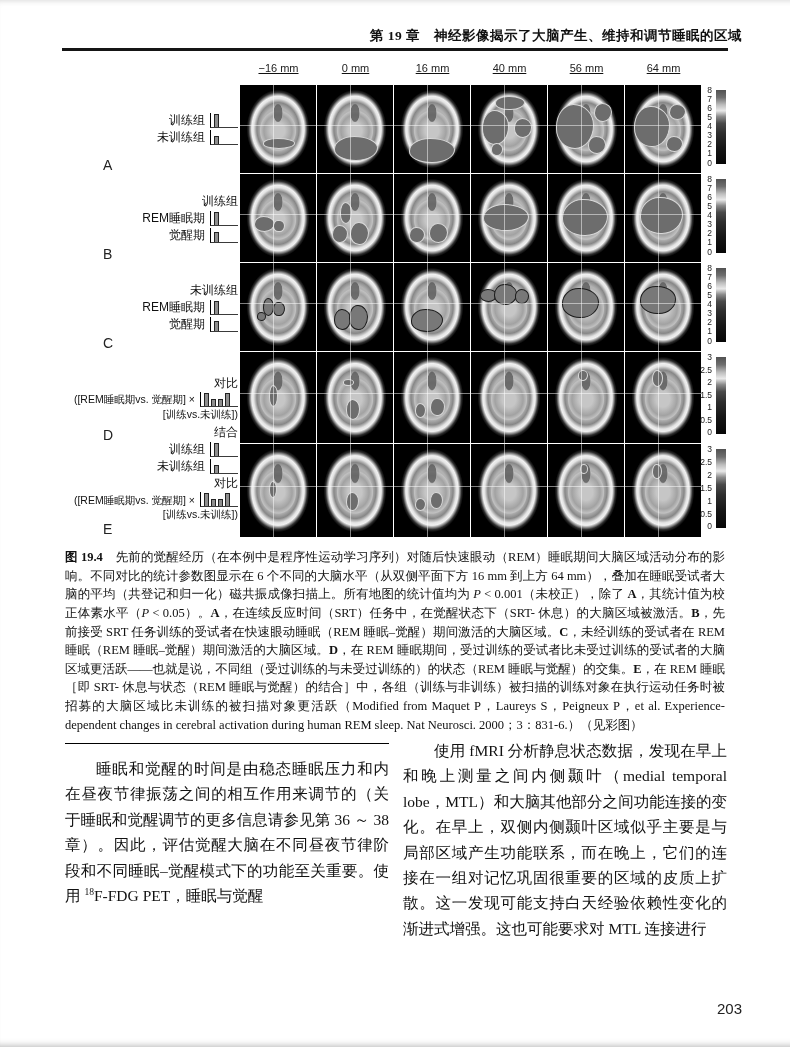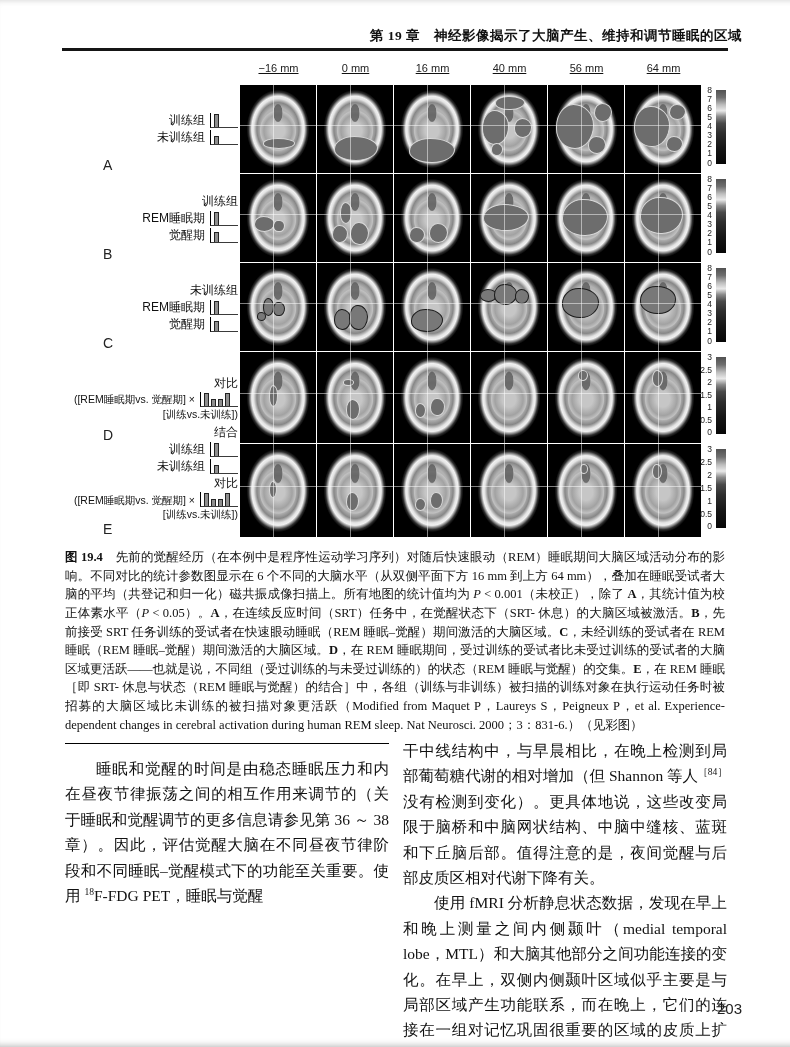--- a/index.html
+++ b/index.html
@@ -387,19 +387,18 @@
   </div>
 
   <div class="caption"><span style="font-weight: bold;">图 19.4</span><span>　先前的觉醒经历（在本例中是程序性运动学习序列）对随后快速眼动（REM）睡眠期间大脑区域活动分布的影响。不同对比的统计参数图显示在 6 个不同的大脑水平（从双侧平面下方 16 mm 到上方 64 mm），叠加在睡眠受试者大脑的平均（共登记和归一化）磁共振成像扫描上。所有地图的统计值均为 </span><span style="font-style: italic;">P</span><span> &lt; 0.001（未校正），除了 </span><span style="font-weight: bold;">A</span><span>，其统计值为校正体素水平（</span><span style="font-style: italic;">P</span><span> &lt; 0.05）。</span><span style="font-weight: bold;">A</span><span>，在连续反应时间（SRT）任务中，在觉醒状态下（SRT- 休息）的大脑区域被激活。</span><span style="font-weight: bold;">B</span><span>，先前接受 SRT 任务训练的受试者在快速眼动睡眠（REM 睡眠–觉醒）期间激活的大脑区域。</span><span style="font-weight: bold;">C</span><span>，未经训练的受试者在 REM 睡眠（REM 睡眠–觉醒）期间激活的大脑区域。</span><span style="font-weight: bold;">D</span><span>，在 REM 睡眠期间，受过训练的受试者比未受过训练的受试者的大脑区域更活跃——也就是说，不同组（受过训练的与未受过训练的）的状态（REM 睡眠与觉醒）的交集。</span><span style="font-weight: bold;">E</span><span>，在 REM 睡眠［即 SRT- 休息与状态（REM 睡眠与觉醒）的结合］中，各组（训练与非训练）被扫描的训练对象在执行运动任务时被招募的大脑区域比未训练的被扫描对象更活跃（Modified from Maquet P，Laureys S，Peigneux P，et al. Experience-dependent changes in cerebral activation during human REM sleep. Nat Neurosci. 2000；3：831-6.）（见彩图）</span></div>
 
   <div class="body-cols">
     <div class="bcol">
       <hr class="section-rule">
       <p class="indent"><span>睡眠和觉醒的时间是由稳态睡眠压力和内在昼夜节律振荡之间的相互作用来调节的（关于睡眠和觉醒调节的更多信息请参见第 36 ～ 38 章）。因此，评估觉醒大脑在不同昼夜节律阶段和不同睡眠–觉醒模式下的功能至关重要。使用 </span><sup>18</sup><span>F-FDG PET，睡眠与觉醒</span></p>
     </div>
     <div class="bcol">
-      <p><span>干中线结构中，与早晨相比，在晚上检测到局部葡萄糖代谢的相对增加（但 Shannon 等人</span><sup>［84］</sup><span>没有检测到变化）。更具体地说，这些改变局限于脑桥和中脑网状结构、中脑中缝核、蓝斑和下丘脑后部。值得注意的是，夜间觉醒与后部皮质区相对代谢下降有关。</span></p>
       <p class="indent"><span>使用 fMRI 分析静息状态数据，发现在早上和晚上测量之间内侧颞叶（medial temporal lobe，MTL）和大脑其他部分之间功能连接的变化。在早上，双侧内侧颞叶区域似乎主要是与局部区域产生功能联系，而在晚上，它们的连接在一组对记忆巩固很重要的区域的皮质上扩散。这一发现可能支持白天经验依赖性变化的渐进式增强。这也可能要求对 MTL 连接进行</span></p>
     </div>
   </div>
 
   <div class="pageno">203</div>
 </div>
 
 </body></html>

